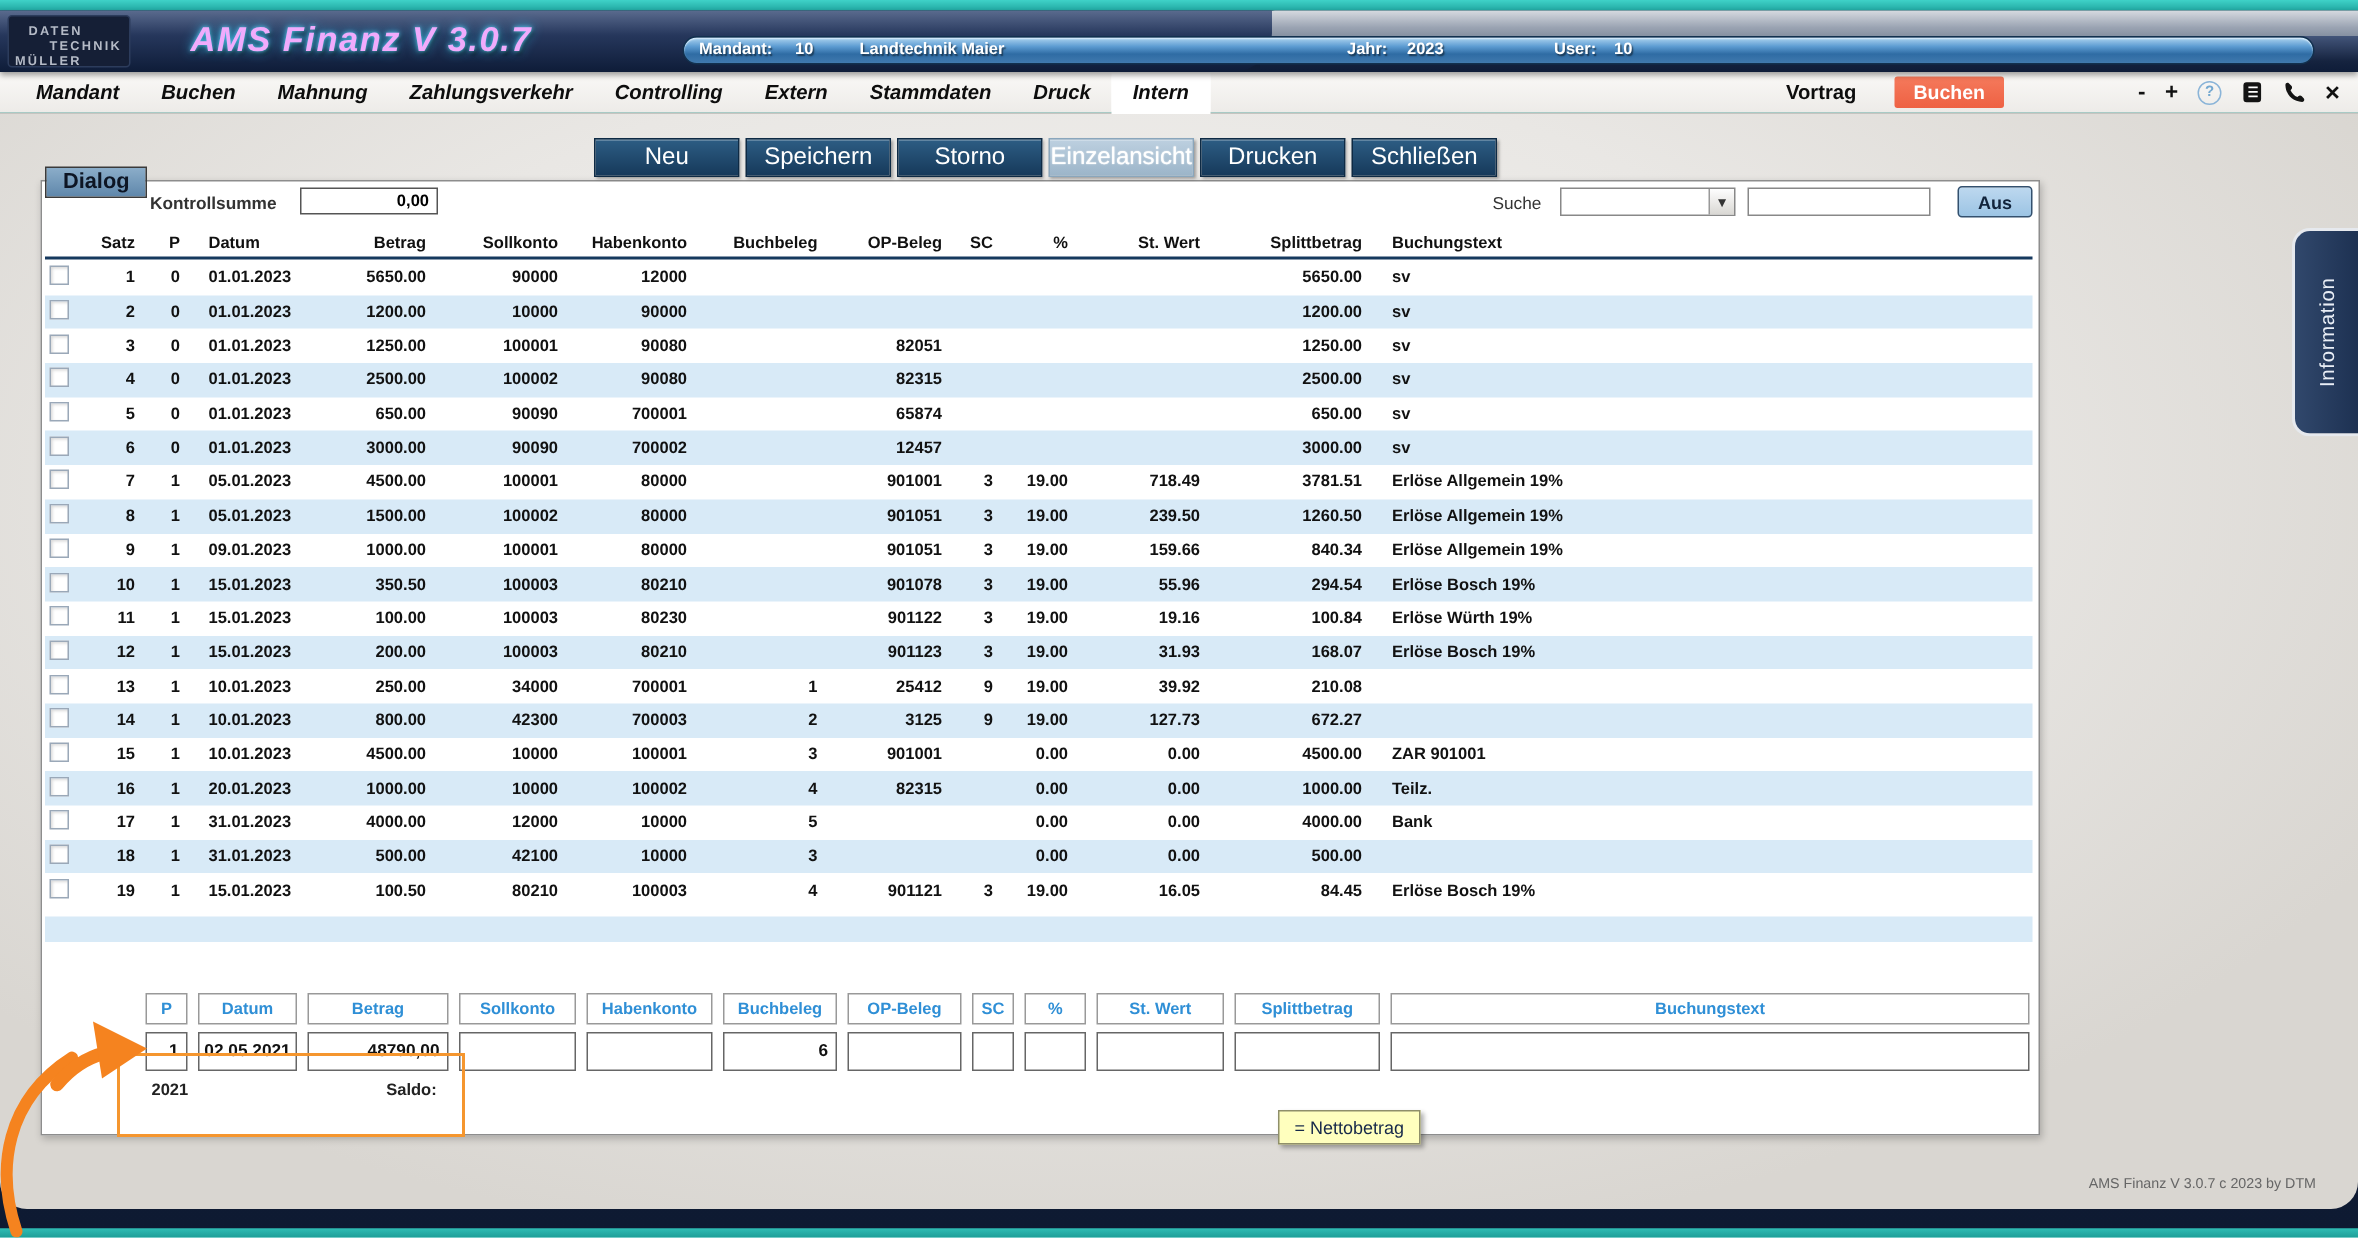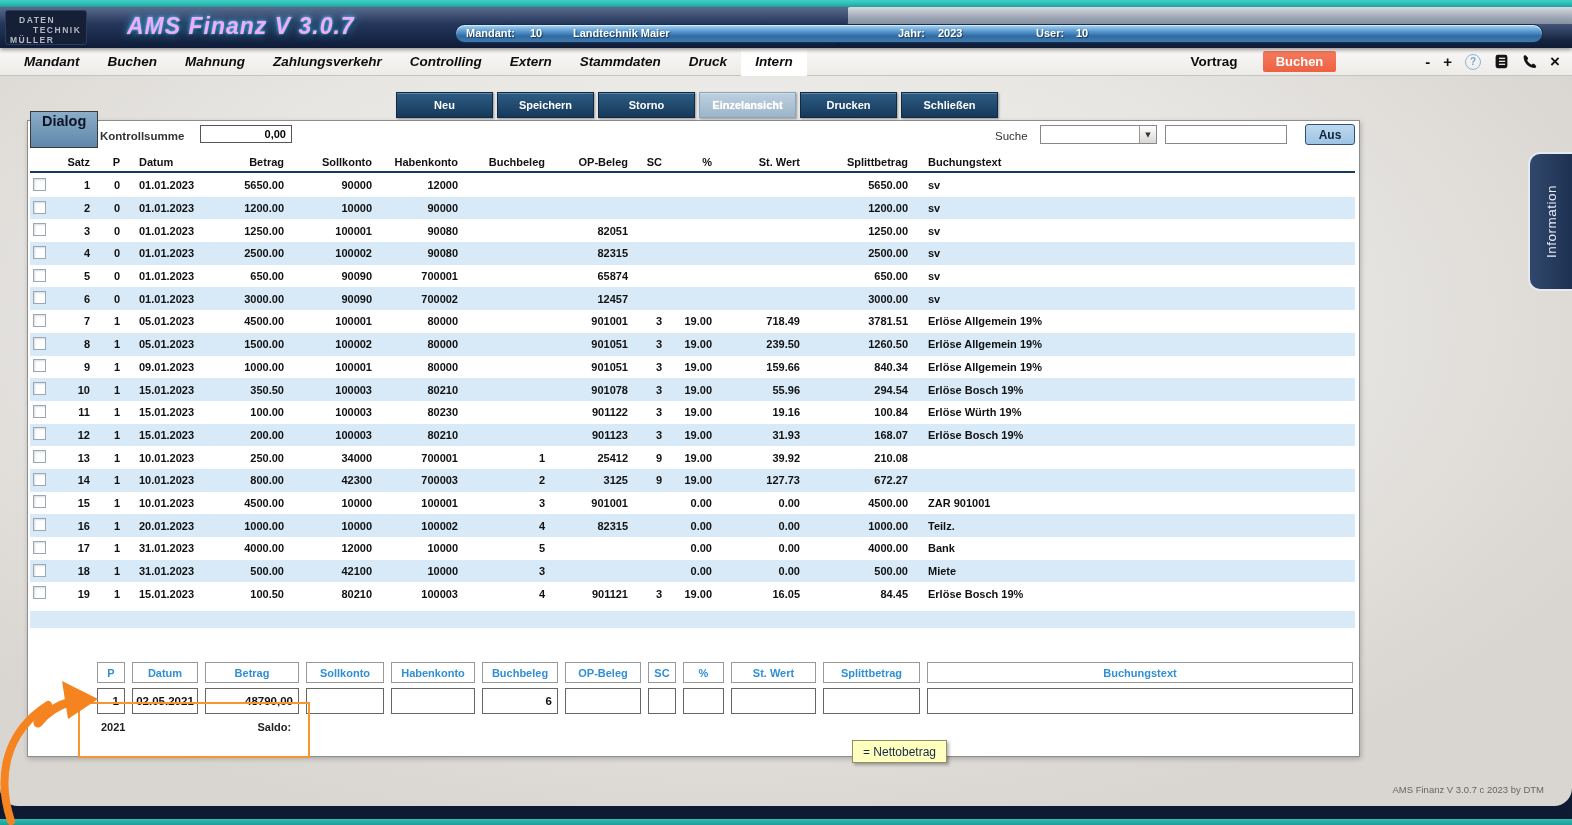--- a/index.html
+++ b/index.html
@@ -51,28 +51,28 @@
 
   
   .body-wrap { flex:1; background:linear-gradient(#16233e,#0e1a32); padding-bottom:13px; display:flex; }
   .content { flex:1; position:relative; border-radius:0 0 18px 18px;
     background:radial-gradient(ellipse 980px 520px at 46% 34%, #f5f4f2 0%, #e9e7e4 55%, #d9d6d1 100%); }
 
   
   .toolbar { position:absolute; left:396px; top:16px; display:flex; gap:4px; z-index:3; }
   .tb-btn { width:97px; height:26px; display:flex; align-items:center; justify-content:center;
     background:linear-gradient(#2d5d84,#16395a); border:1px solid #0e2a44; color:#fff;
-    font-weight:bold; font-size:11px; box-shadow:inset 0 1px 0 rgba(255,255,255,.25), 1px 1px 2px rgba(0,0,0,.35); }
+    font-weight:normal; font-size:16px; box-shadow:inset 0 1px 0 rgba(255,255,255,.25), 1px 1px 2px rgba(0,0,0,.35); }
   .tb-btn.active { background:linear-gradient(#bdd0e0,#9cb5c9); border-color:#8aa6bc; text-shadow:0 0 1px #fff; }
 
   
   .dialog-panel { position:absolute; left:27px; top:44px; width:1333px; height:637px; background:#fff;
     border:1px solid #8d8d8d; box-shadow:1px 2px 5px rgba(0,0,0,.22); z-index:2; }
   .dialog-tab { position:absolute; left:2px; top:-10px; background:linear-gradient(#8badc9,#5f87ab);
-    border:1px solid #3a3a3a; padding:1px 11px 18px; font-weight:bold; font-size:14.5px; color:#0d1524; }
+    border:1px solid #3a3a3a; padding:1px 11px 2px; font-weight:bold; font-size:14.5px; color:#0d1524; }
   .ks-label { position:absolute; left:72px; top:9px; font-weight:bold; font-size:11.5px; color:#333; }
   .ks-input { position:absolute; left:172px; top:4px; width:92px; height:18px; border:1px solid #555;
     font-weight:bold; font-size:11px; text-align:right; padding:2px 5px 0 0; background:#fff; }
   .suche-label { position:absolute; left:967px; top:9px; font-weight:normal; font-size:11.5px; color:#333; }
   .suche-select { position:absolute; left:1012px; top:4px; width:117px; height:19px; border:1px solid #888;
     background:#fff; display:flex; }
   .suche-select .arrow-btn { margin-left:auto; width:17px; border-left:1px solid #999;
     background:linear-gradient(#fefefe,#d9d7d3); display:flex; align-items:center; justify-content:center;
     font-size:7px; color:#333; font-family:"DejaVu Sans", sans-serif; }
   .suche-input { position:absolute; left:1137px; top:4px; width:122px; height:19px; border:1px solid #888; background:#fff; }
@@ -512,21 +512,20 @@
               <div class="cell datum">31.01.2023</div>
               <div class="cell ar">500.00</div>
               <div class="cell ar">42100</div>
               <div class="cell ar">10000</div>
               <div class="cell ar">3</div>
               <div class="cell ar"></div>
               <div class="cell ar"></div>
               <div class="cell ar">0.00</div>
               <div class="cell ar">0.00</div>
               <div class="cell ar">500.00</div>
-              <div class="cell btext">Miete</div>
             </div>
             <div class="trow grid-cols">
               <div><span class="cbx"></span></div>
               <div class="cell ar">19</div>
               <div class="cell ar">1</div>
               <div class="cell datum">15.01.2023</div>
               <div class="cell ar">100.50</div>
               <div class="cell ar">80210</div>
               <div class="cell ar">100003</div>
               <div class="cell ar">4</div>

